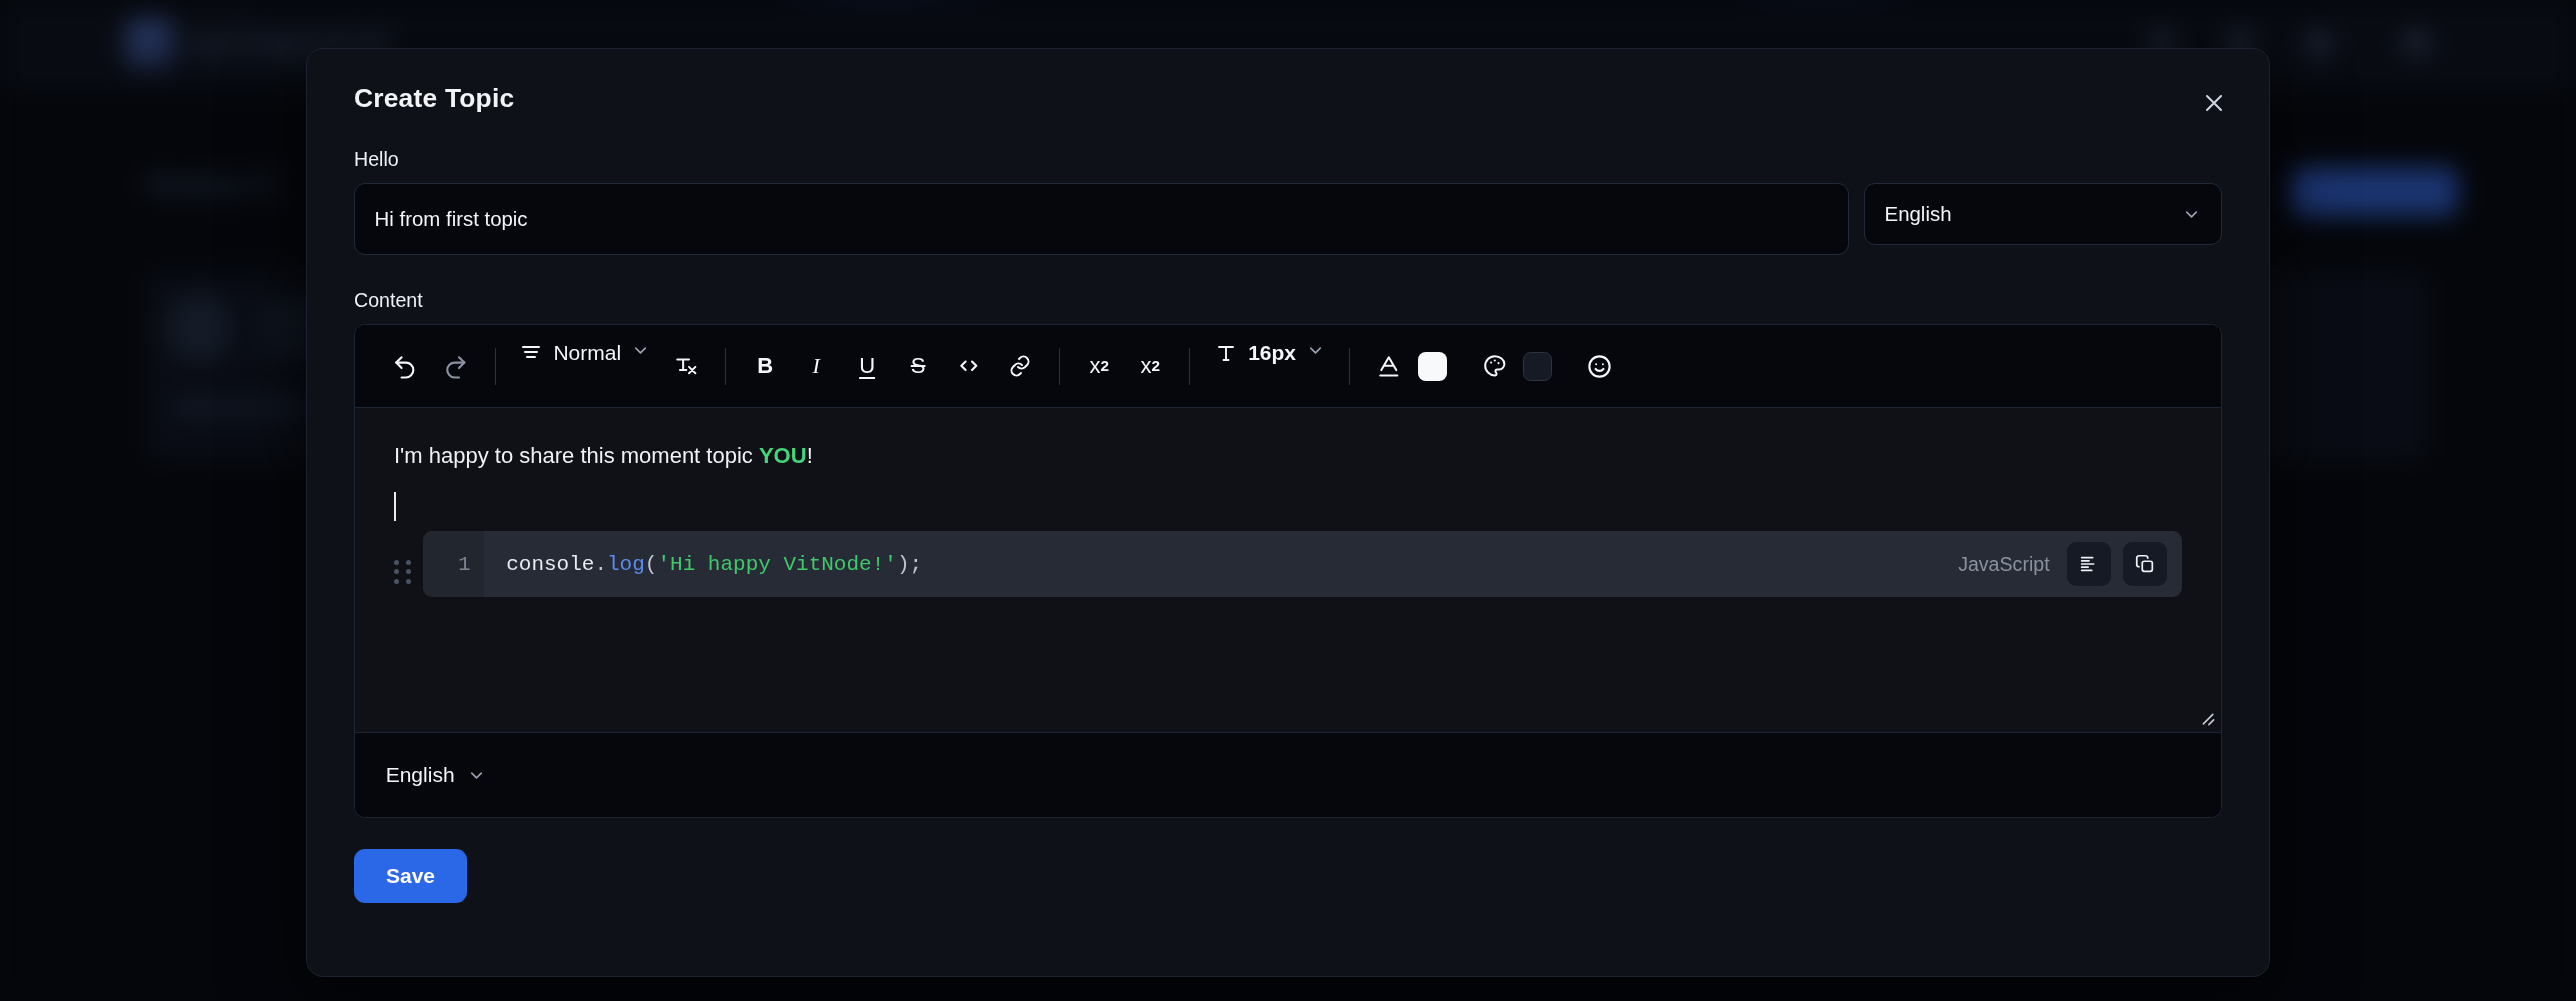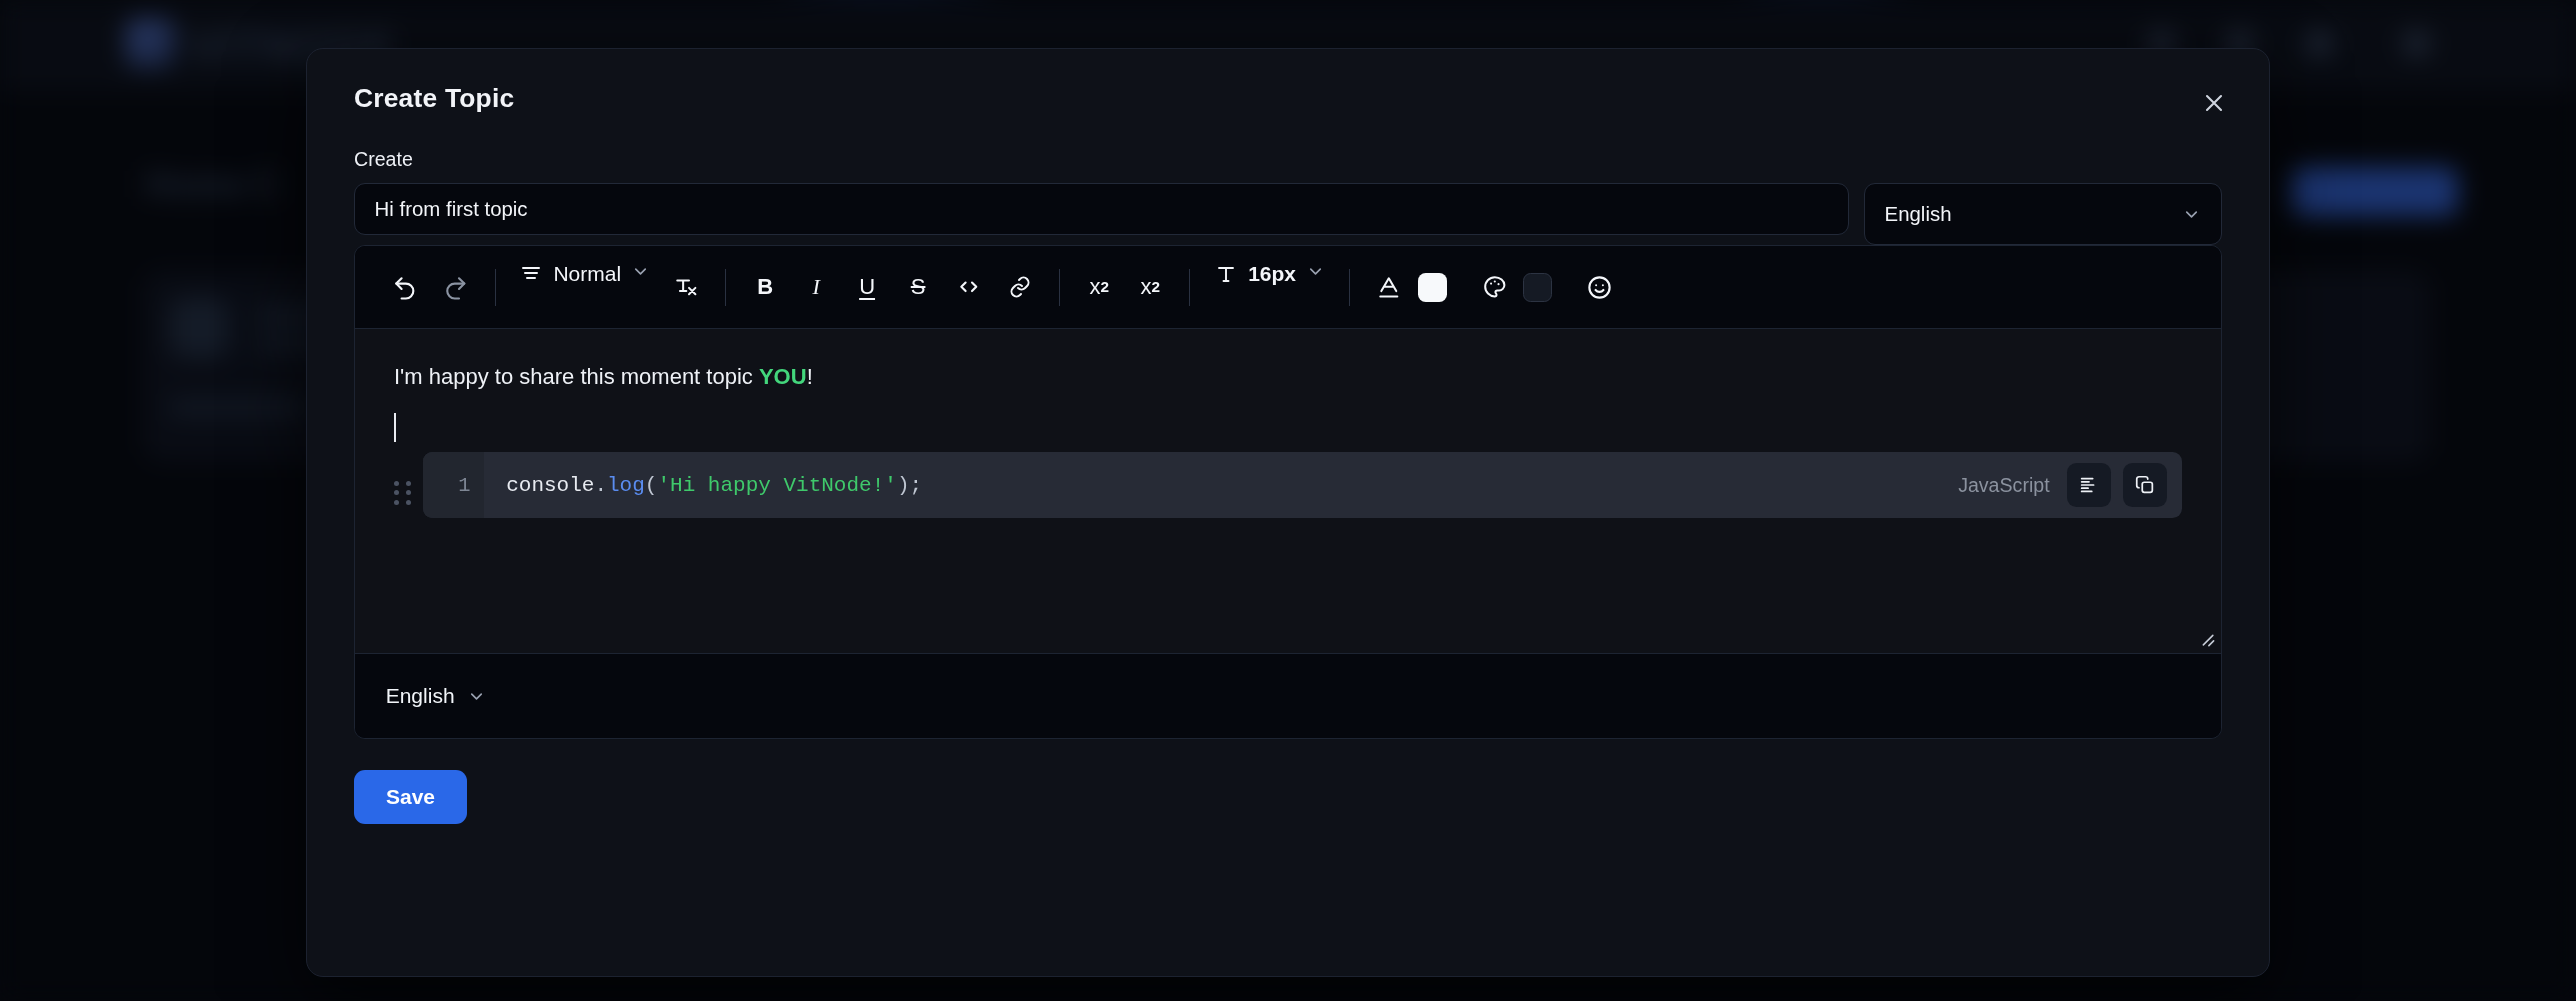--- a/index.html
+++ b/index.html
@@ -130,21 +130,21 @@
     display: block;
   }
 
   .title-row {
     display: flex;
     gap: 15.3px;
   }
 
   .title-input {
     flex: 1 1 auto;
-    height: 52px;
+    height: 72px;
     background: #05070d;
     border: 0.9px solid #222938;
     border-radius: 11px;
     color: #f3f5f9;
     font-size: 20.4px;
     font-family: "Liberation Sans", sans-serif;
     padding: 0 19.6px;
     outline: none;
   }
   .title-input::placeholder { color: #555d6d; }
@@ -419,32 +419,33 @@
 
   <div class="modal-title">Create Topic</div>
 
   <button id="close-btn">
     <svg width="24" height="24" viewBox="0 0 24 24" fill="none" stroke-width="2.1" stroke-linecap="round">
       <path d="M5 5 L19 19 M19 5 L5 19"></path>
     </svg>
   </button>
 
   
-  <label class="field-label">Create</label>
+  <label class="field-label">Hello</label>
   <div class="title-row">
     <input class="title-input" type="text" value="Hi from first topic" style="">
     <div class="lang-select">
       <span>English</span>
       <svg class="chev" width="19" height="19" viewBox="0 0 24 24" fill="none" stroke-width="2.1" stroke-linecap="round" stroke-linejoin="round">
         <path d="M6 9l6 6 6-6"></path>
       </svg>
     </div>
   </div>
 
   
+  <label class="field-label">Content</label>
 
   <div class="editor-wrap">
 
     <div class="toolbar">
 
       <button class="tb-btn">
         <svg width="25.6" height="25.6" viewBox="0 0 24 24" fill="none" stroke-width="2" stroke-linecap="round" stroke-linejoin="round">
           <path d="M9 14L4 9l5-5"></path>
             <path d="M4 9h9a7 7 0 0 1 0 14H9"></path>
         </svg>

